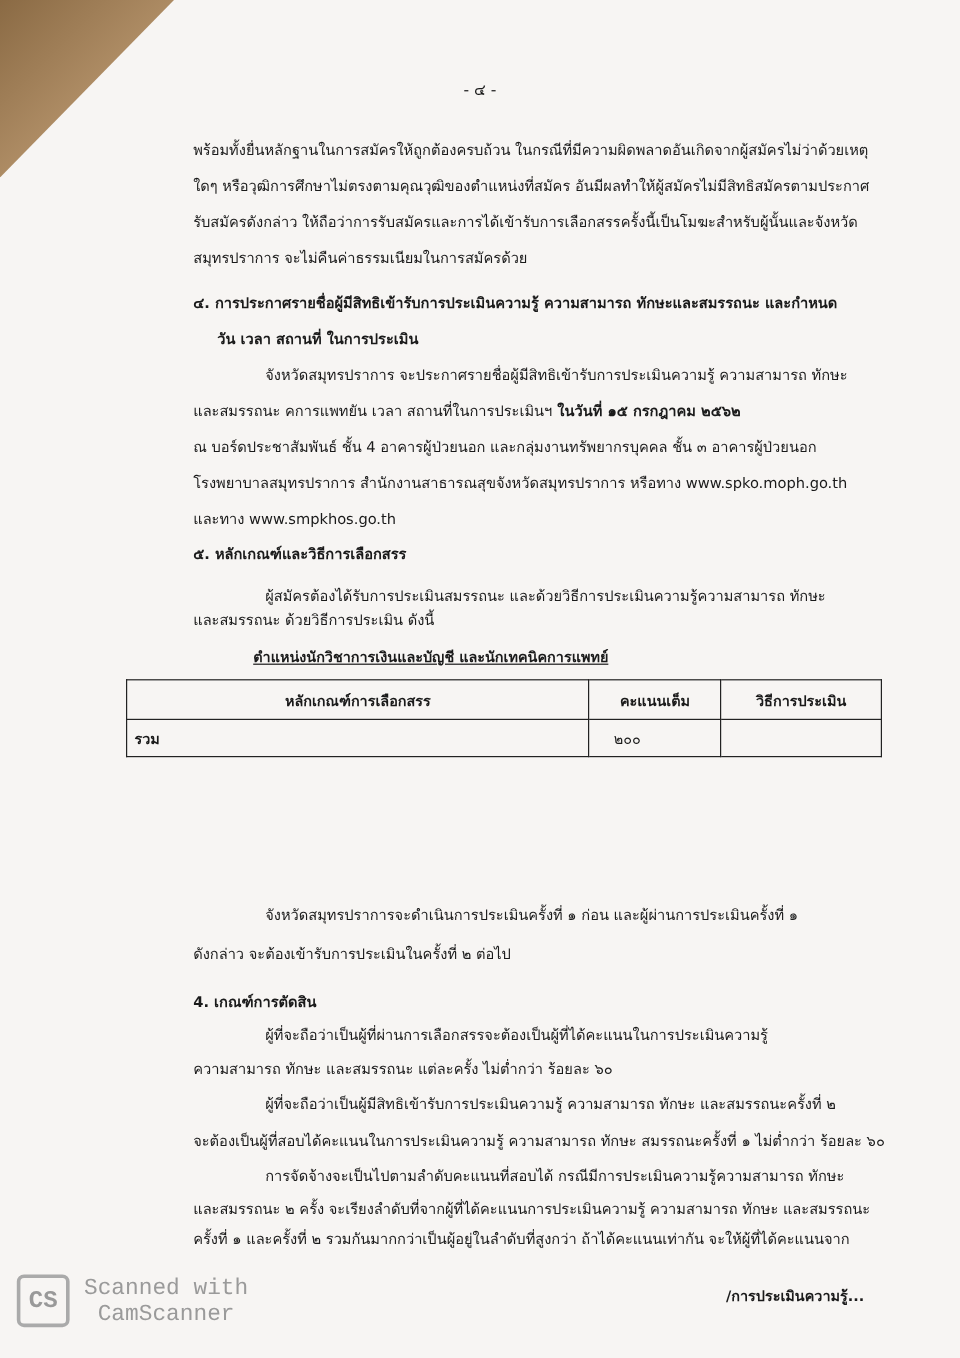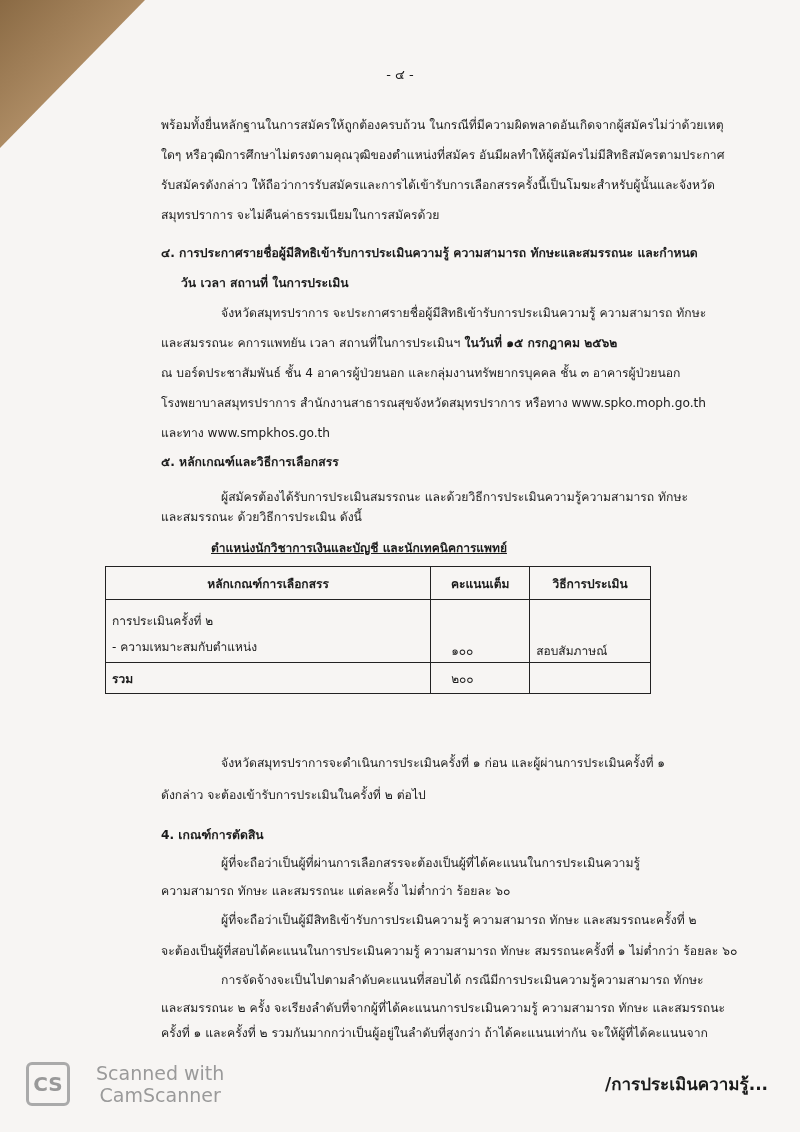--- a/index.html
+++ b/index.html
@@ -6,31 +6,31 @@
   body { width:800px; height:1132px; background:#f7f5f3; position:relative; overflow:hidden;
          font-family:"DejaVu Sans", sans-serif; color:#1a1a1a; }
   .corner { position:absolute; left:0; top:0; width:145px; height:148px;
             background:linear-gradient(135deg,#8a6a44,#b4926a 60%,#a7855d);
             clip-path:polygon(0 0,100% 0,0 100%); }
   .page-num { position:absolute; top:64px; left:0; width:800px; text-align:center; font-size:13px; }
   .p { position:absolute; left:113px; width:625px; font-size:12.2px; line-height:26px; white-space:nowrap;margin-left:48px; }
   .b { font-weight:bold; }
   .indent { padding-left:60px; }
   .tcap { position:absolute; left:190px; top:538px; font-size:12px; font-weight:bold; text-decoration:underline;margin-left:21px; }
-  table { position:absolute; left:105px; top:566px; width:546px; border-collapse:collapse; font-size:12px; }
+  table { position:absolute; left:105px; top:566px; width:630px; border-collapse:collapse; font-size:12px; }
   td, th { border:1.5px solid #222; padding:2px 6px; vertical-align:bottom; }
   th { font-weight:bold; height:28px; vertical-align:middle; }
   .c1 { width:390px; } .c2 { width:100px; } .c3 { width:125px;font-family:Liberation Serif, serif; }
   .row-cell { height:58px; line-height:26px; }
   .center { text-align:left; } .num { padding-left:20px; }
-  .watermark { position:absolute; left:26px; top:1062px; display:flex; align-items:center; gap:26px; color:#9a9a9a; }
+  .watermark { position:absolute; left:14px; top:1062px; display:flex; align-items:center; gap:12px; color:#9a9a9a;font-family:Liberation Mono, monospace; }
   .cs-logo { width:44px; height:44px; border:3px solid #aaa; border-radius:6px; font-weight:bold; font-size:20px;
              display:flex; align-items:center; justify-content:center; color:#999; box-sizing:border-box; }
   .cs-text { font-size:19px; line-height:22px;text-align:center; }
-  .next { position:absolute; left:605px; top:1070px; font-size:17px; font-weight:bold; }
+  .next { position:absolute; left:605px; top:1070px; font-size:12px; font-weight:bold; }
 </style>
 </head>
 <body>
 
 <div class="corner"></div>
 <div class="page-num">- ๔ -</div>
 
 <div class="p" style="top:112px">พร้อมทั้งยื่นหลักฐานในการสมัครให้ถูกต้องครบถ้วน ในกรณีที่มีความผิดพลาดอันเกิดจากผู้สมัครไม่ว่าด้วยเหตุ</div>
 <div class="p" style="top:142px">ใดๆ หรือวุฒิการศึกษาไม่ตรงตามคุณวุฒิของตำแหน่งที่สมัคร อันมีผลทำให้ผู้สมัครไม่มีสิทธิสมัครตามประกาศ</div>
 <div class="p" style="top:172px">รับสมัครดังกล่าว ให้ถือว่าการรับสมัครและการได้เข้ารับการเลือกสรรครั้งนี้เป็นโมฆะสำหรับผู้นั้นและจังหวัด</div>
@@ -50,28 +50,20 @@
 <div class="tcap">ตำแหน่งนักวิชาการเงินและบัญชี และนักเทคนิคการแพทย์</div>
 
 <table>
   <tbody>
       <tr>
     <th class="c1">หลักเกณฑ์การเลือกสรร</th>
     <th class="c2">คะแนนเต็ม</th>
     <th class="c3">วิธีการประเมิน</th>
   </tr>
   <tr>
-    <td class="row-cell">
-          <div>การประเมินครั้งที่ ๒</div>
-          <div> - ความเหมาะสมกับตำแหน่ง</div>
-        </td>
-    <td class="num">๑๐๐</td>
-    <td>สอบสัมภาษณ์</td>
-  </tr>
-  <tr>
     <td class="center b" style="height:26px;vertical-align:middle">รวม</td>
     <td class="num" style="vertical-align:middle">๒๐๐</td>
     <td></td>
   </tr>
 </tbody>
   </table>
 
 <div class="p indent" style="top:750px">จังหวัดสมุทรปราการจะดำเนินการประเมินครั้งที่ ๑ ก่อน และผู้ผ่านการประเมินครั้งที่ ๑</div>
 <div class="p" style="top:782px">ดังกล่าว จะต้องเข้ารับการประเมินในครั้งที่ ๒ ต่อไป</div>
 

